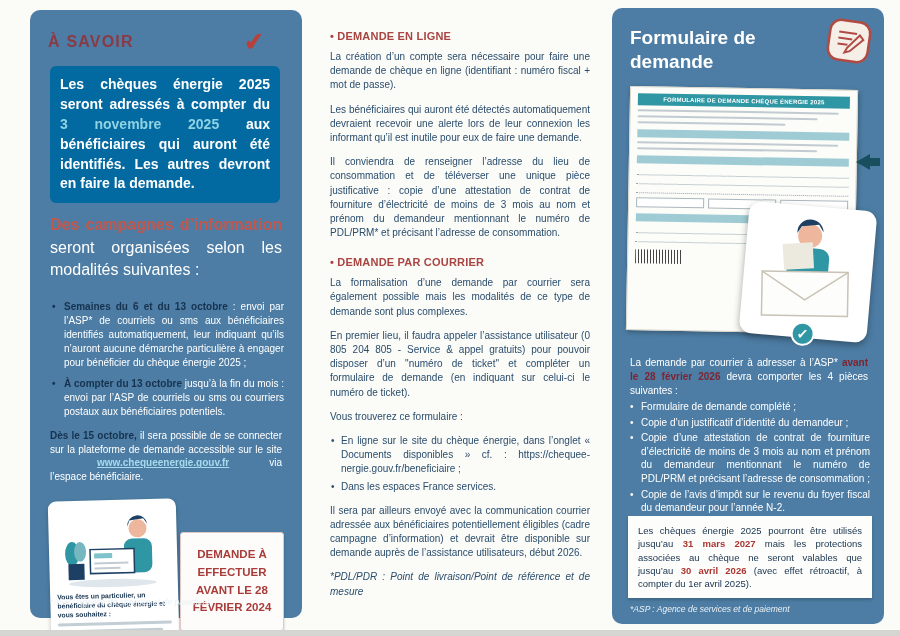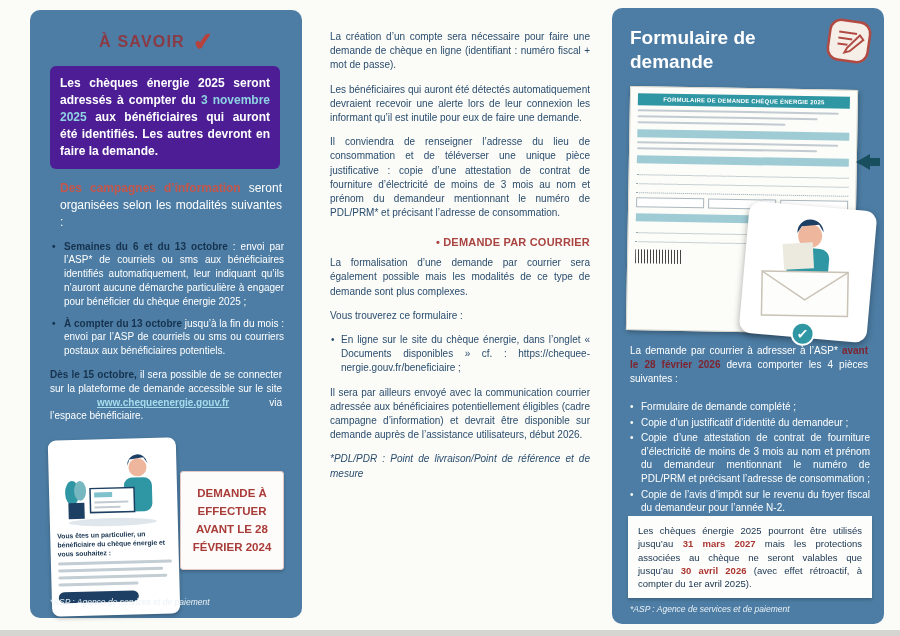--- a/index.html
+++ b/index.html
@@ -5,32 +5,32 @@
   * { box-sizing: border-box; margin: 0; padding: 0; }
   body { font-family: "Liberation Sans", sans-serif; }
   .page { position: relative; width: 900px; height: 636px; background: #fbfbf8; overflow: hidden; }
   .scan-strip { position: absolute; left: 0; bottom: 0; width: 100%; height: 6px; background: #d6d5d1; }
 
   .panel { position: absolute; background: #4d7da4; border-radius: 10px; }
   .panel.left  { left: 30px;  top: 10px; width: 272px; height: 608px; }
   .panel.right { left: 612px; top: 8px;  width: 272px; height: 616px; padding-left: 40px; }
   .left-inner { padding: 12px 18px; }
 
-  .savoir-row { display: flex; justify-content: center; align-items: center; gap: 8px; padding: 8px 20px 0 0; }
+  .savoir-row { display: flex; justify-content: space-between; align-items: center; gap: 8px; padding: 8px 20px 0 0; }
   .savoir-title { font-size: 16px; font-weight: bold; color: #8a3a44; letter-spacing: 1.2px; }
   .check-icon { color: #b8413c; font-size: 24px; font-weight: bold; line-height: 1; transform: rotate(-6deg); }
 
-  .notice-box { background: #4c1d95; color: #fff; border-radius: 6px; margin: 12px 4px 0 2px; padding: 9px 10px;
-                font-size: 12px; font-weight: bold; line-height: 1.42; text-align: justify; }
+  .notice-box { background: #0369a1; color: #fff; border-radius: 6px; margin: 12px 4px 0 2px; padding: 9px 10px;
+                font-size: 14px; font-weight: bold; line-height: 1.42; text-align: justify; }
   .hl-cyan { color: #8fd3e3; }
 
-  .campaign { margin: 11px 2px 0 12px; font-size: 12px; line-height: 1.4; color: #fff; text-align: justify; }
+  .campaign { margin: 11px 2px 0 2px; font-size: 16px; line-height: 1.4; color: #fff; text-align: justify; }
   .hl-red { color: #c4574c; font-weight: bold; }
 
-  .blist { list-style: none; margin: 9px 0 0 0; padding: 0 0 0 4px; }
+  .blist { list-style: none; margin: 19px 0 0 0; padding: 0 0 0 4px; }
   .blist li { position: relative; padding-left: 12px; margin-bottom: 8px; font-size: 10px; line-height: 1.38; color: #fff; text-align: justify; }
   .blist li::before { content: "\2022"; position: absolute; left: 0; color: #16324e; font-weight: bold; }
   .blead { color: #16324e; font-weight: bold; }
 
   .platform { margin: 10px 2px 0 2px; font-size: 10px; line-height: 1.38; color: #fff; text-align: justify; }
   .site-link { color: #a6dcec; font-weight: bold; text-decoration: underline; margin-left: 47px; }
 
   .bottom-row { position: relative; height: 188px; margin-top: 12px; }
   .illu-card { position: absolute; left: 2px; top: 4px; width: 128px; height: 176px; background: #fff; border-radius: 8px;
                transform: rotate(-1.5deg); padding: 7px; box-shadow: 0 2px 4px rgba(0,0,0,.25); }
@@ -42,21 +42,21 @@
   .deadline-box { position: absolute; right: 0; top: 36px; width: 104px; background: #fdfcfb; border: 1px solid #e0c9c4;
                   border-radius: 3px; padding: 13px 8px; text-align: center; color: #a93b38; font-weight: bold;
                   font-size: 11.5px; line-height: 1.55; box-shadow: 0 2px 3px rgba(0,0,0,.2); }
 
   .footnote { font-style: italic; font-size: 8.5px; }
   .panel.left .footnote { position: absolute; left: 20px; bottom: 11px; color: #eaf1f5; }
   .panel.right .footnote { position: absolute; left: 18px; bottom: 10px; color: #eaf1f5; }
 
   .mid { position: absolute; left: 330px; top: 30px; width: 260px; color: #2a4d6d; }
   .mid h2 { font-size: 11px; color: #a94440; margin: 0 0 8px 0; letter-spacing: .2px; }
-  .mid h2.second { margin-top: 16px; text-align: right; }
+  .mid h2.second { margin-top: 16px; }
   .mid p { font-size: 10px; line-height: 1.42; text-align: justify; margin: 0 0 10px 0; }
   .mid ul { list-style: none; margin: 0 0 10px 0; padding: 0; }
   .mid li { position: relative; padding-left: 11px; font-size: 10px; line-height: 1.42; text-align: justify; margin-bottom: 3px; }
   .mid li::before { content: "\2022"; position: absolute; left: 1px; color: #2a4d6d; }
   .mid .footnote { color: #2a4d6d; }
 
   .rp-title { position: absolute; left: 18px; top: 18px; width: 165px; color: #fff; font-size: 19px; font-weight: bold; line-height: 1.25; }
   .rp-icon { position: absolute; right: 12px; top: 10px; width: 46px; height: 46px; transform: rotate(8deg); }
 
   .form-card { position: absolute; left: 16px; top: 80px; width: 228px; height: 244px; background: #fcfcf9;
@@ -75,21 +75,21 @@
   .form-arrow { position: absolute; right: 4px; top: 146px; display: flex; align-items: center; }
   .arrow-head { width: 0; height: 0; border-top: 8px solid transparent; border-bottom: 8px solid transparent; border-right: 14px solid #174f5e; }
   .arrow-tail { width: 10px; height: 8px; background: #174f5e; }
 
   .envelope-card { position: absolute; right: 12px; top: 198px; width: 128px; height: 132px; background: #fff; border-radius: 12px;
                    transform: rotate(5deg); box-shadow: 0 3px 7px rgba(0,0,0,.35); }
   .badge { position: absolute; left: 50%; bottom: -8px; transform: translateX(-50%); width: 24px; height: 24px; border-radius: 50%;
            background: #2f96a3; color: #fff; font-size: 14px; font-weight: bold; display: flex; align-items: center;
            justify-content: center; border: 2px solid #fff; }
 
-  .courier { position: absolute; left: 18px; top: 336px; width: 238px; font-size: 10px; line-height: 1.4; color: #fff; text-align: justify; }
+  .courier { position: absolute; left: 18px; top: 348px; width: 238px; font-size: 10px; line-height: 1.4; color: #fff; text-align: justify; }
   .hl-dark-red { color: #7e2430; font-weight: bold; }
 
   .pieces { position: absolute; left: 18px; top: 392px; width: 240px; list-style: none; }
   .pieces li { position: relative; padding-left: 11px; font-size: 10px; line-height: 1.36; color: #fff; margin-bottom: 2px; text-align: justify; }
   .pieces li::before { content: "\2022"; position: absolute; left: 0; color: #fff; }
 
   .validity { position: absolute; left: 16px; top: 508px; width: 244px; background: #fdfdfb; padding: 8px 10px;
               font-size: 9.5px; line-height: 1.4; color: #16324e; text-align: justify; box-shadow: 0 2px 3px rgba(0,0,0,.2); }
   .date { color: #ab3530; font-weight: bold; }
 </style>
@@ -155,29 +155,32 @@
         <div class="deadline-box">
           <span>DEMANDE À EFFECTUER AVANT LE 28 FÉVRIER 2024</span>
         </div>
       </div>
 
     </div>
     <p class="footnote">*ASP : Agence de services et de paiement</p>
   </section>
 
   <section class="mid">
+    <h2>• DEMANDE EN LIGNE</h2>
     <p>La création d’un compte sera nécessaire pour faire une demande de chèque en ligne (identifiant : numéro fiscal + mot de passe).</p>
     <p>Les bénéficiaires qui auront été détectés automatiquement devraient recevoir une alerte lors de leur connexion les informant qu’il est inutile pour eux de faire une demande.</p>
     <p>Il conviendra de renseigner l’adresse du lieu de consommation et de téléverser une unique pièce justificative : copie d’une attestation de contrat de fourniture d’électricité de moins de 3 mois au nom et prénom du demandeur mentionnant le numéro de PDL/PRM* et précisant l’adresse de consommation.</p>
 
     <h2 class="second">• DEMANDE PAR COURRIER</h2>
     <p>La formalisation d’une demande par courrier sera également possible mais les modalités de ce type de demande sont plus complexes.</p>
+    <p>En premier lieu, il faudra appeler l’assistance utilisateur (0 805 204 805 - Service &amp; appel gratuits) pour pouvoir disposer d’un "numéro de ticket" et compléter un formulaire de demande (en indiquant sur celui-ci le numéro de ticket).</p>
     <p>Vous trouverez ce formulaire :</p>
     <ul>
       <li>En ligne sur le site du chèque énergie, dans l’onglet « Documents disponibles » cf. : https://chequee-nergie.gouv.fr/beneficiaire ;</li>
+      <li>Dans les espaces France services.</li>
     </ul>
     <p>Il sera par ailleurs envoyé avec la communication courrier adressée aux bénéficiaires potentiellement éligibles (cadre campagne d’information) et devrait être disponible sur demande auprès de l’assistance utilisateurs, début 2026.</p>
     <p class="footnote">*PDL/PDR : Point de livraison/Point de référence et de mesure</p>
   </section>
 
   <section class="panel right">
 
     <h1 class="rp-title">Formulaire de demande</h1>
 
     <div class="rp-icon">

